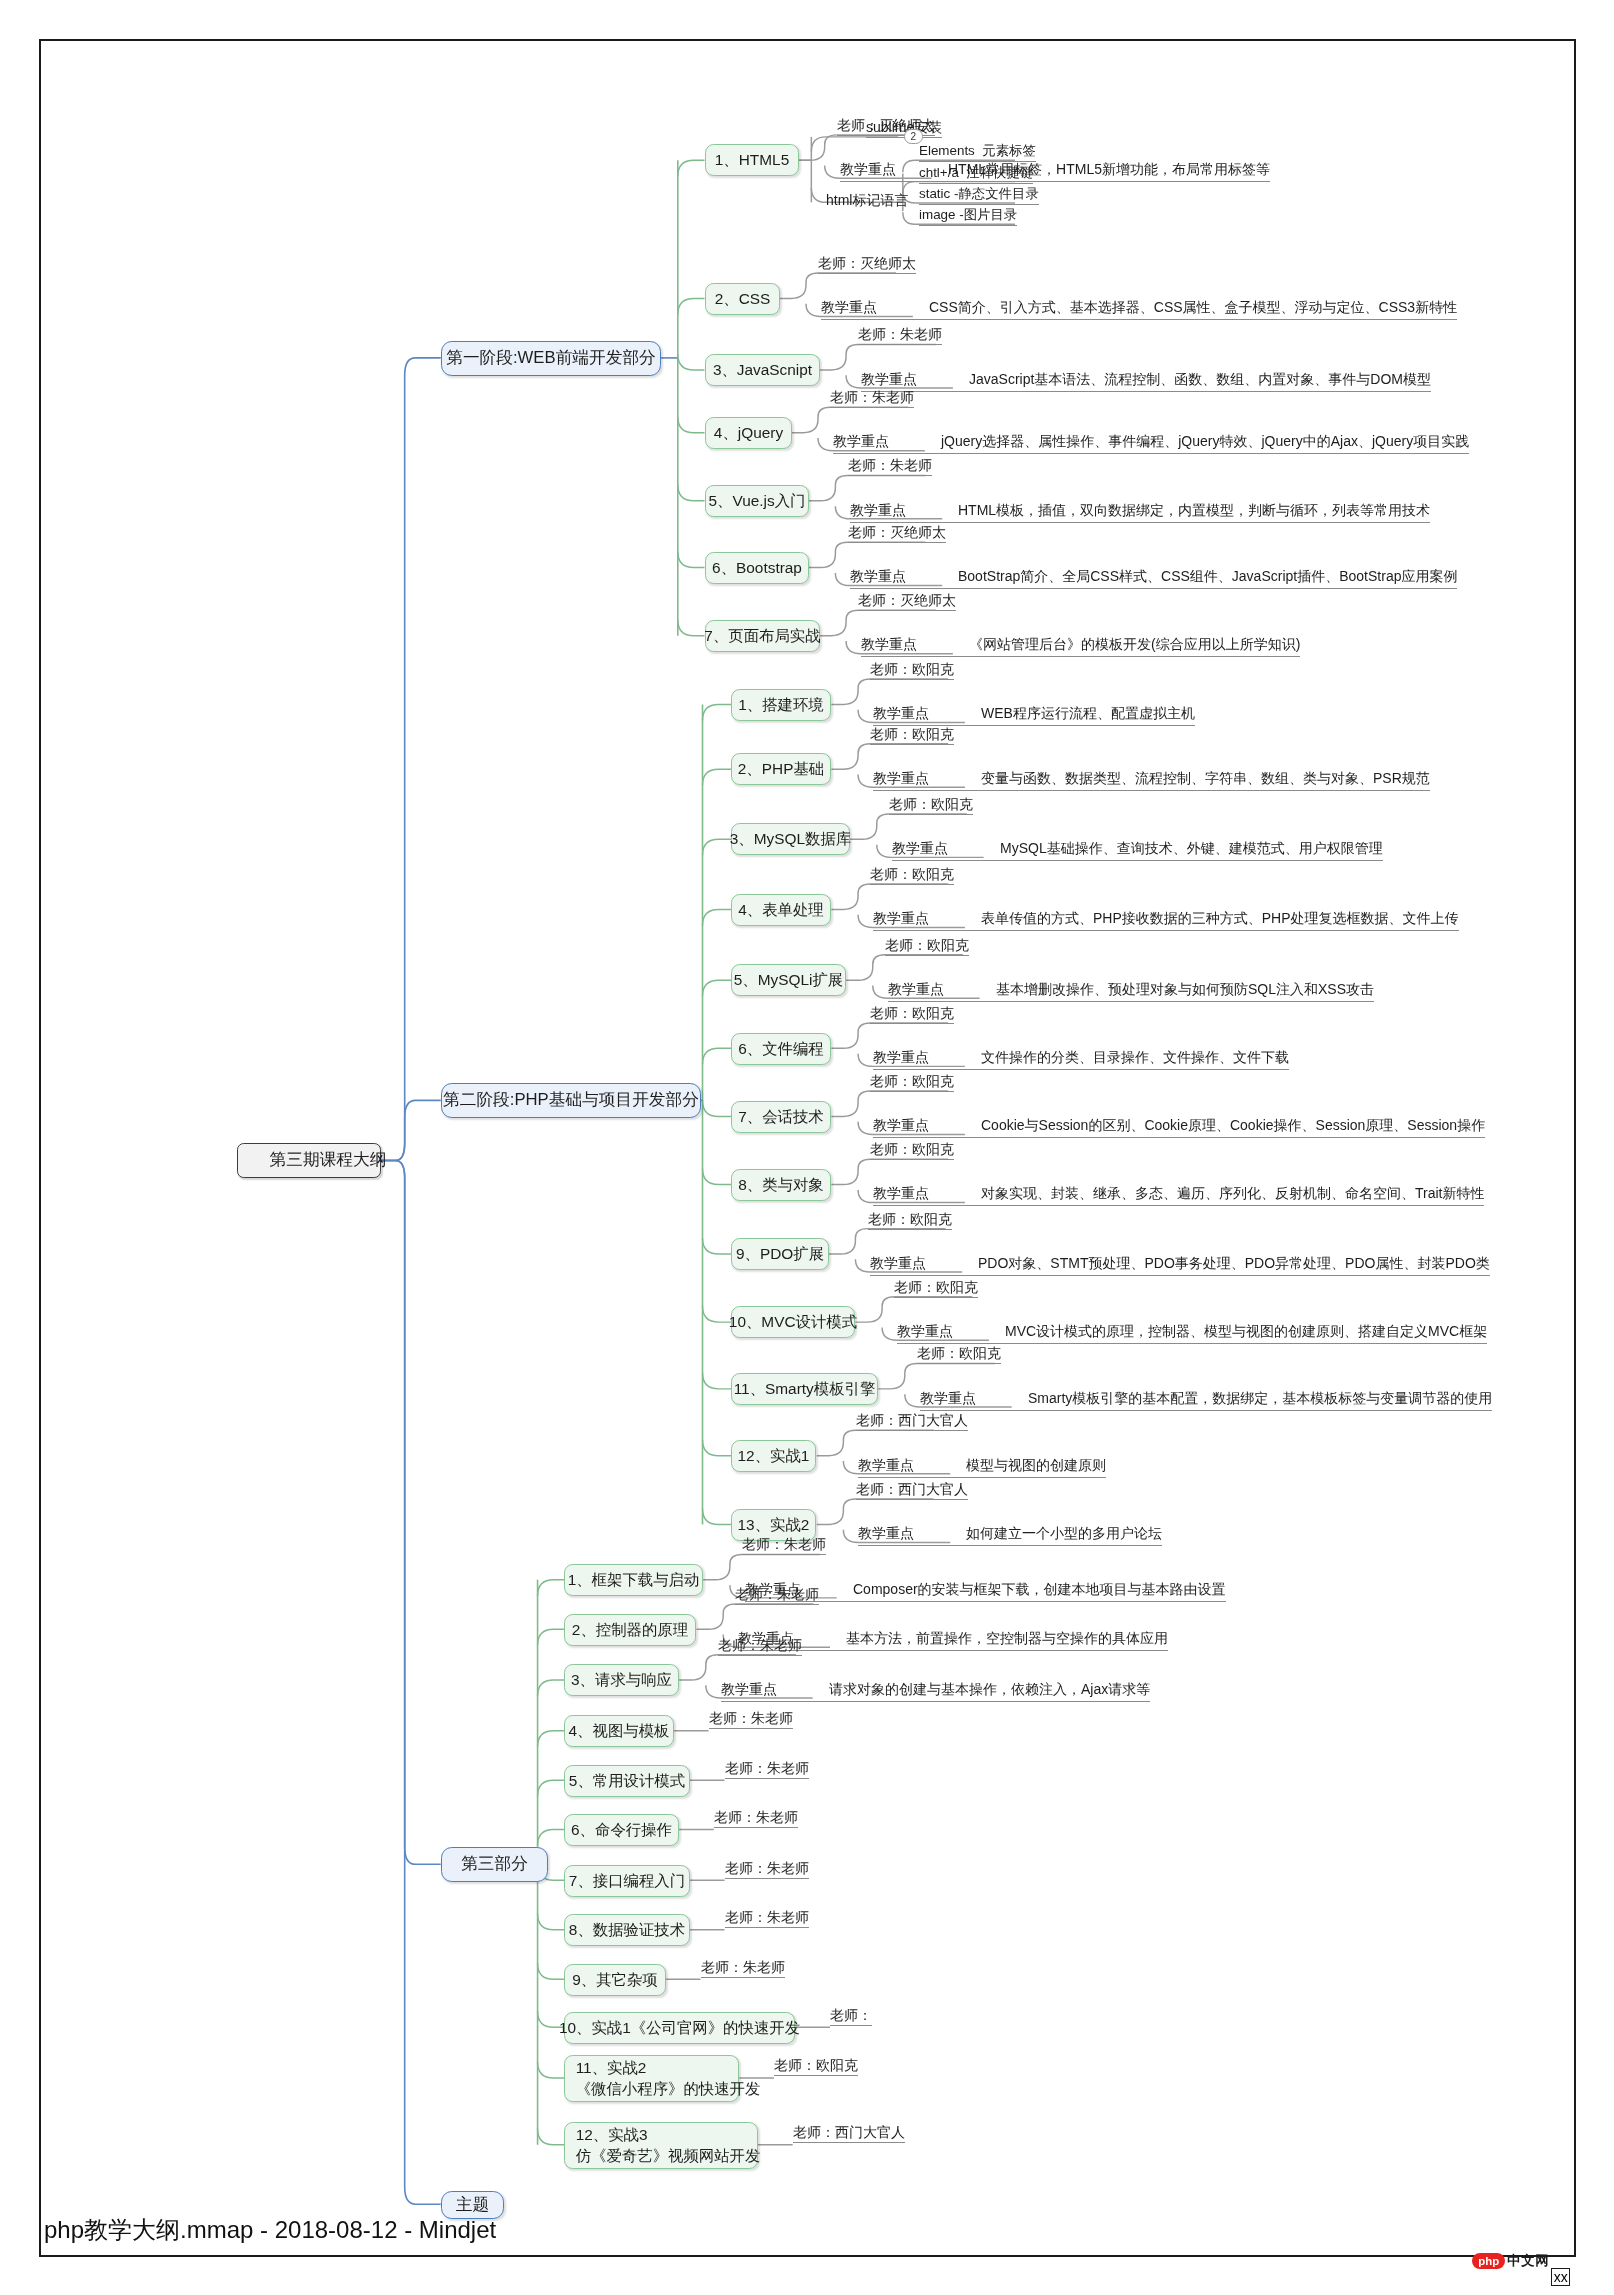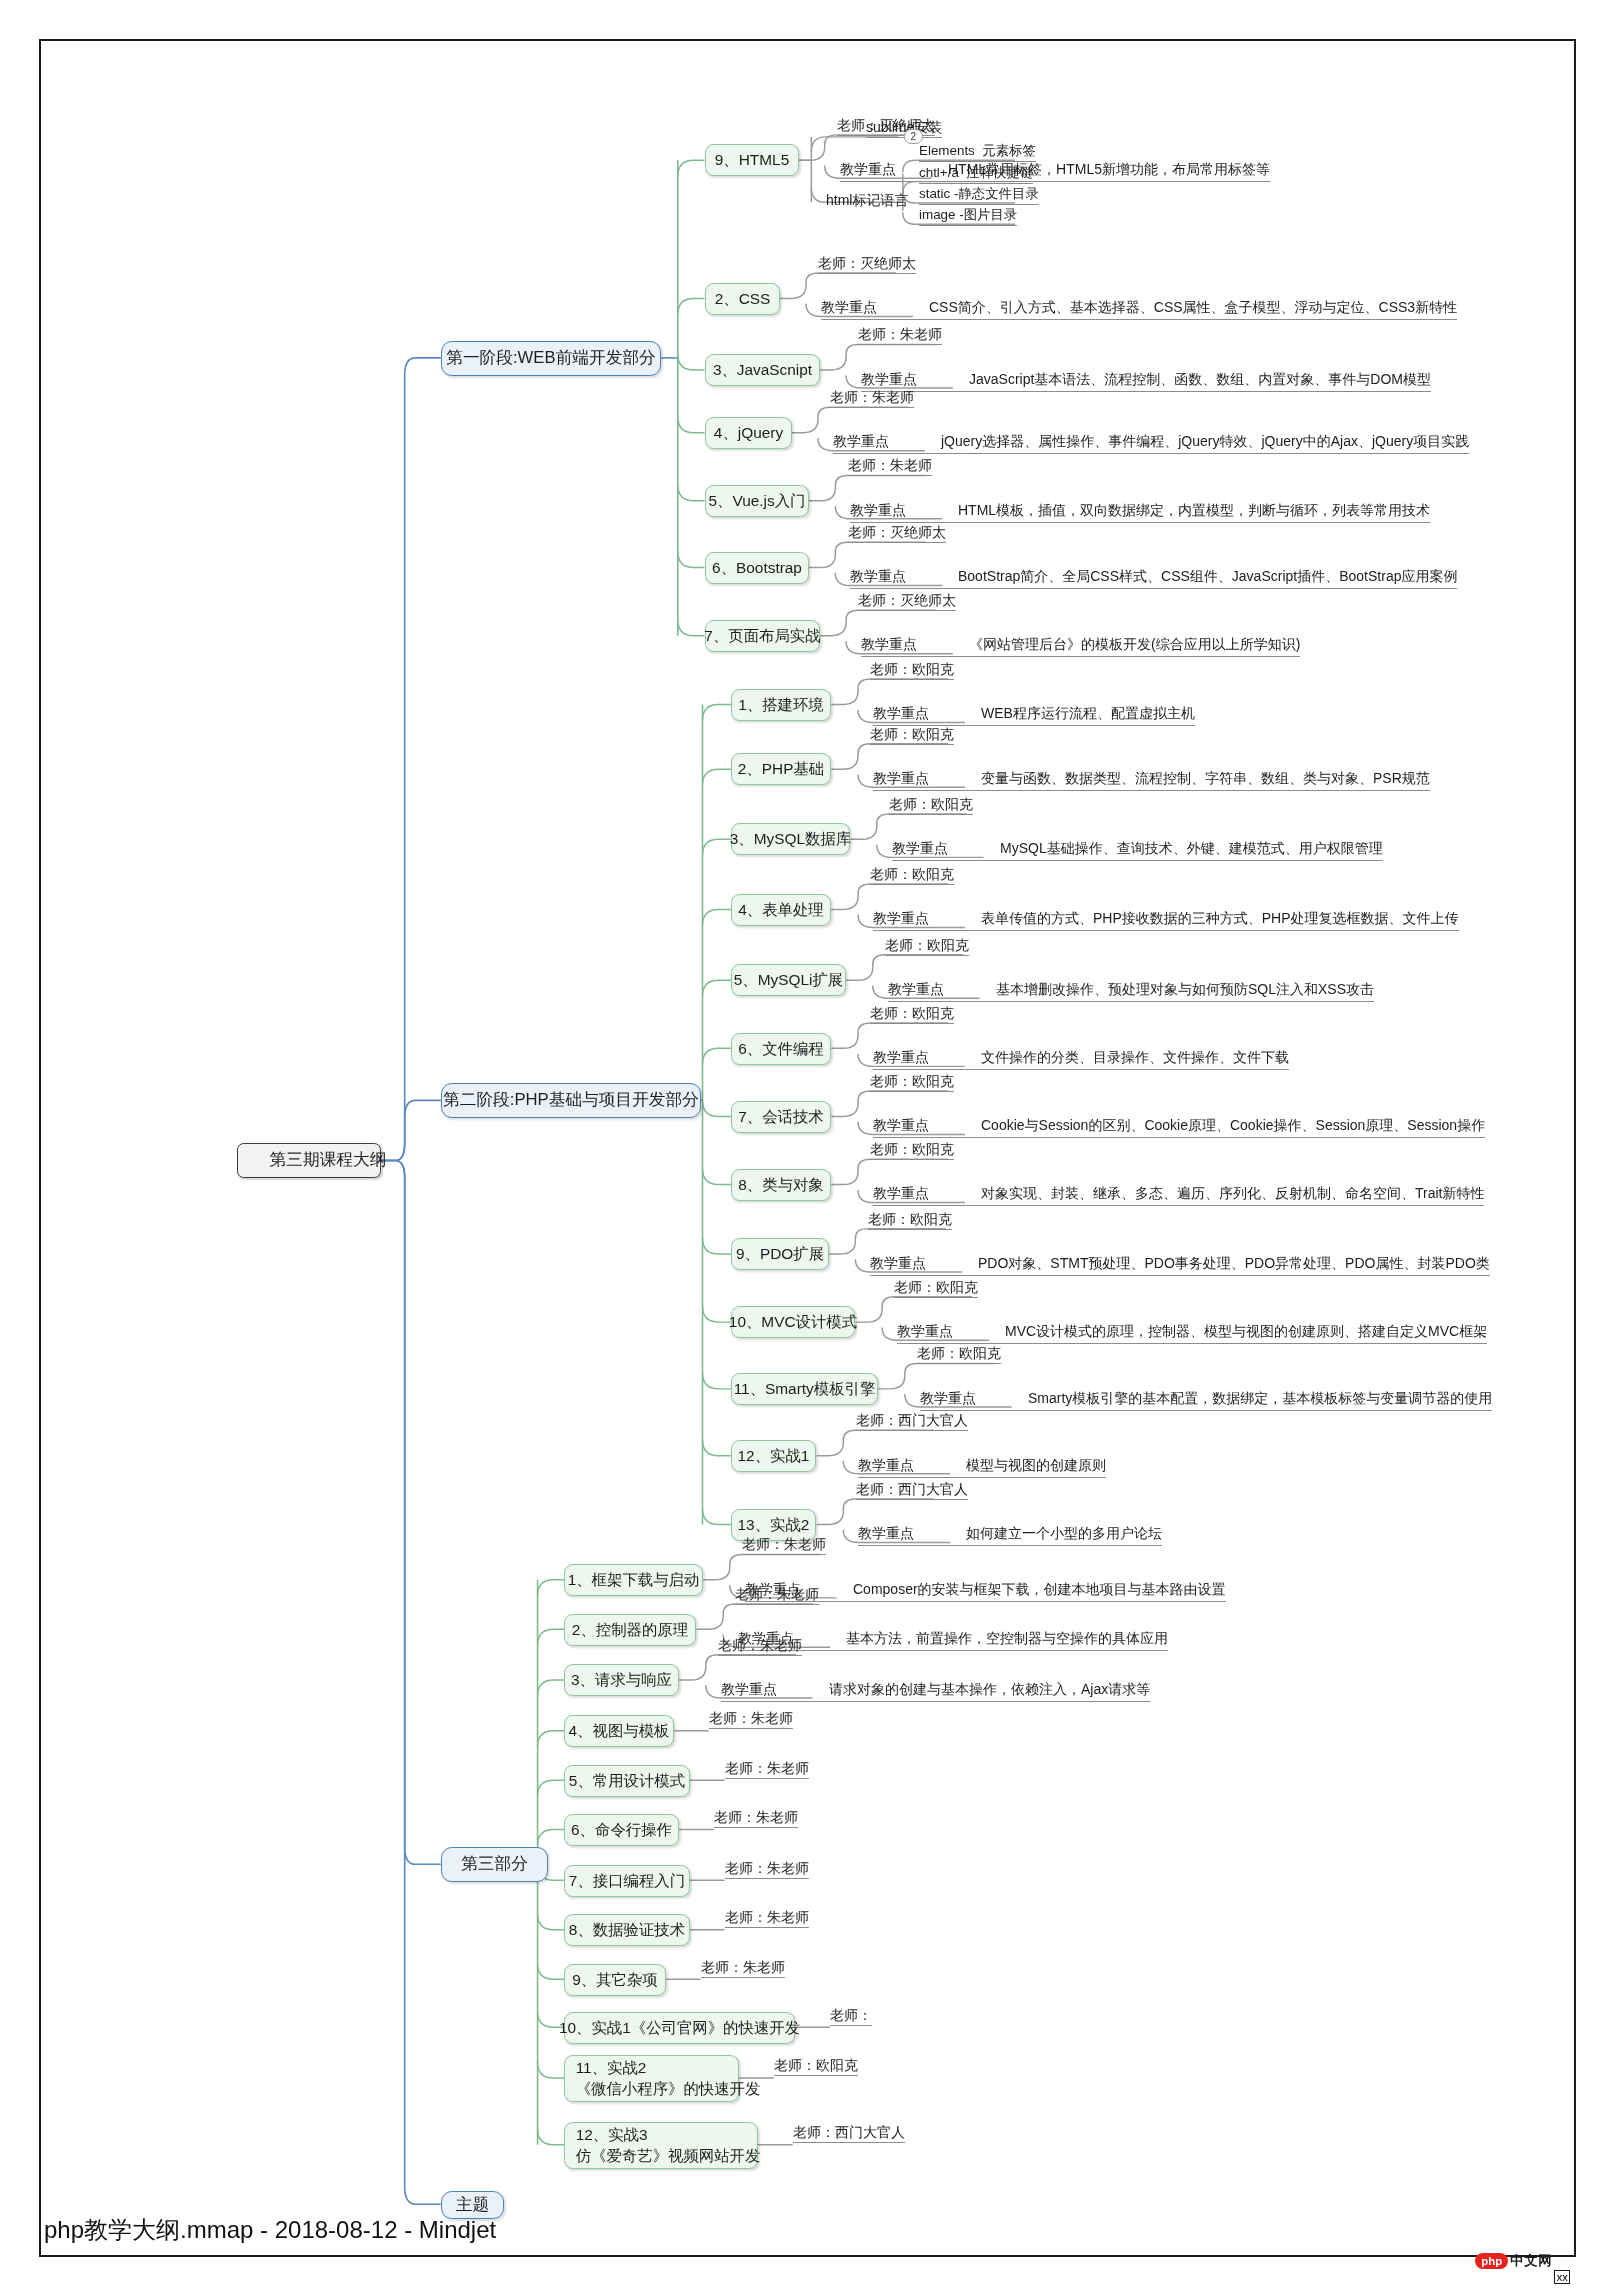--- a/index.html
+++ b/index.html
@@ -102,21 +102,21 @@
     height:24px;
   }
   .wm-php {
     background:#e8221f; color:#fff; font-size:11.4px; font-weight:bold;
     border-radius:667px; padding:1.3px 6px 2px 6px;
     font-family:"Liberation Sans", sans-serif;
   }
   .wm-cn {
     color:#1b1b1b; font-size:13.4px; font-weight:bold; letter-spacing:0.7px;
   }
-  .wm-box { border:1.3px solid #1b1b1b; font-size:11px; padding:0 1.3px;margin-top:32px; }
+  .wm-box { border:1.3px solid #1b1b1b; font-size:14px; padding:0 1.3px;margin-top:32px; }
 </style>
 </head>
 <body>
 
 <div id="canvas">
   <div class="page-frame"></div>
   <svg class="links" id="links" viewBox="0 0 2417 3437" width="1614" height="2295">
       <path d="M570,1738 L592,1738
         Q606,1738 606,1712
         L606,562
@@ -240,21 +240,21 @@
       <path d="M1107,3112 L1137,3112 L1159,3112" fill="none" stroke="#9a9a9a" stroke-width="2.2"></path>
       <path d="M805,3188 Q805,3212 829,3212 L845,3212" fill="none" stroke="#7fba8d" stroke-width="2.2"></path>
       <path d="M1135,3212 L1165,3212 L1187,3212" fill="none" stroke="#9a9a9a" stroke-width="2.2"></path>
     </svg>
   <div id="nodes">
       <div class="node n-root" style="left: 237px; top: 1143px; width: 144px; height: 35px; padding-left: 38px;">第三期课程大纲</div>
       <div class="node n-stage" style="left: 441px; top: 341px; width: 220px; height: 35px;">第一阶段:WEB前端开发部分</div>
       <div class="node n-stage" style="left: 441px; top: 1083px; width: 260px; height: 35px;">第二阶段:PHP基础与项目开发部分</div>
       <div class="node n-stage" style="left: 441px; top: 1847px; width: 107px; height: 35px;">第三部分</div>
       <div class="node n-stage small" style="left: 441px; top: 2191px; width: 63px; height: 28px;">主题</div>
-      <div class="node n-topic" style="left: 705px; top: 144px; width: 94px; height: 32px;">9、HTML5</div>
+      <div class="node n-topic" style="left: 705px; top: 144px; width: 94px; height: 32px;">1、HTML5</div>
       <div class="leaf ul" style="left: 837px; top: 118px;">老师：灭绝师太</div>
       <div class="kv" style="left: 840px; top: 161px;"><span class="k">教学重点</span><span style="display: inline-block; width: 52px;"></span><span class="v">HTML常用标签，HTML5新增功能，布局常用标签等</span></div>
       <div class="leaf ul" style="left: 826px; top: 120px; margin-left: 40px;">sublime安装</div>
       <div class="badge" style="left: 904px; top: 129px;">2</div>
       <div class="leaf" style="left: 826px; top: 193px;">html标记语言</div>
       <div class="leaf ul small" style="left: 919px; top: 144px;">Elements  元素标签</div>
       <div class="leaf ul small" style="left: 919px; top: 166px;">chtl+/a  注释快捷键</div>
       <div class="leaf ul small" style="left: 919px; top: 187px;">static -静态文件目录</div>
       <div class="leaf ul small" style="left: 919px; top: 208px;">image -图片目录</div>
       <div class="node n-topic" style="left: 705px; top: 283px; width: 75px; height: 32px;">2、CSS</div>

